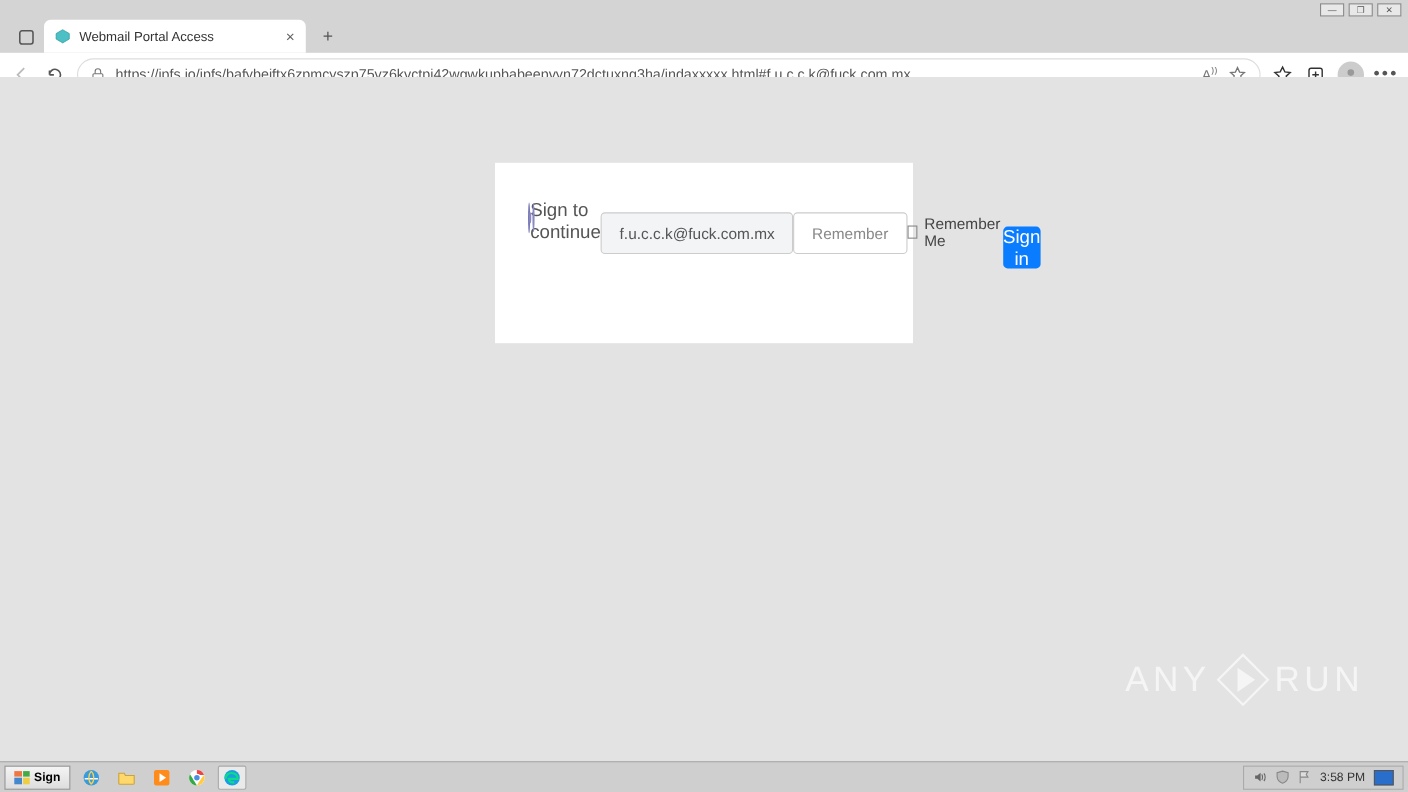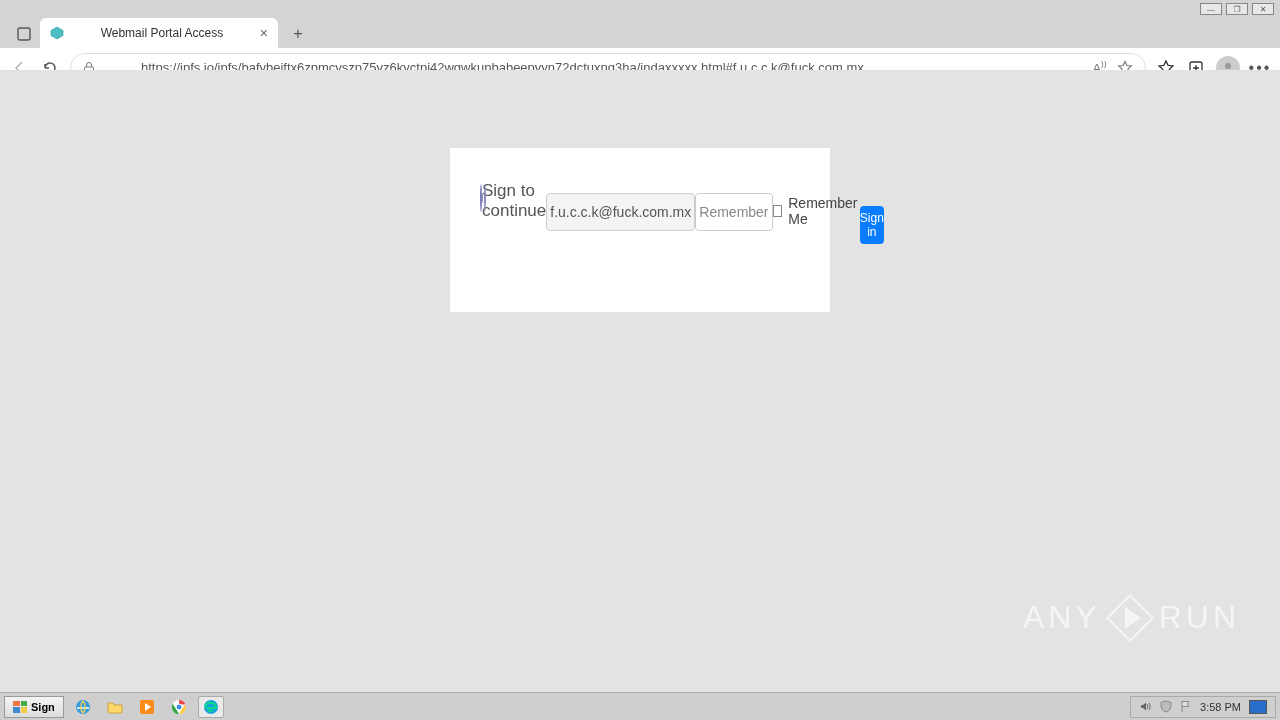--- a/index.html
+++ b/index.html
@@ -47,21 +47,20 @@
   background: #fff;
   height: 30px;
   min-width: 238px;
   border-radius: 6px 6px 0 0;
   display: flex;
   align-items: center;
   padding: 0 10px;
   font-size: 12px;
   color: #333;
   gap: 8px;
-  text-align: center;
 }
 .tab .favicon {
   width: 14px; height: 14px;
   display:inline-flex;align-items:center;justify-content:center;
 }
 .tab .title { flex: 1; white-space: nowrap; overflow: hidden; }
 .tab .close { color: #666; font-size: 14px; line-height:1;}
 .newtab { width: 28px; height:28px; display:flex;align-items:center;justify-content:center; color:#555; margin-left:6px; font-size:16px;}
 
 
@@ -82,21 +81,21 @@
   border: 1px solid #ddd;
   border-radius: 15px;
   display:flex;
   align-items:center;
   padding: 0 12px;
   gap:10px;
   font-size: 13px;
   color:#555;
 }
 .urlbar .lock { color:#777; font-size:12px;}
-.urlbar .url { flex:1; white-space:nowrap; overflow:hidden; text-overflow:ellipsis;margin-left:36px;}
+.urlbar .url { flex:1; white-space:nowrap; overflow:hidden; text-overflow:ellipsis;}
 .urlbar .rico { color:#777; font-size:13px;}
 .ricon { width:20px;height:20px;display:flex;align-items:center;justify-content:center;color:#555;}
 .ricon.avatar { border-radius:50%; background:#ccc; width:24px;height:24px;}
 .ricon.dots { font-size:16px; letter-spacing:2px;}
 
 
 .viewport {
   position:absolute;
   top:70px; left:0; right:0; bottom:28px;
   background:#e3e3e3;
@@ -130,37 +129,37 @@
 .heading {
   font-size: 17px;
   color:#555;
   margin-bottom: 48px;
 }
 .field {
   width: 320px;
   height: 38px;
   border:1px solid #ccc;
   border-radius:4px;
-  padding: 0 3px;
+  padding: 0 16px;
   font-size:14px;
   color:#555;
   display:flex;align-items:center;
   margin-bottom: 26px;
 }
 .field.readonly { background:#f2f4f6; }
 .field.placeholder { color:#888; }
 .remember { width:320px; font-size:14px; color:#444; display:flex; align-items:center; gap:6px; margin-bottom:28px;}
 .remember .cb { width:12px;height:12px;border:1px solid #888; }
 .signin {
   width:320px;height:38px;
   background:#0a7cff;
   color:#fff;
   border:none;
   border-radius:4px;
-  font-size:12px;
+  font-size:17px;
 }
 
 
 .watermark {
   position:absolute;
   right: 40px; bottom: 56px;
   font-size: 32px;
   letter-spacing: 4px;
   color: rgba(255,255,255,0.65);
   font-weight: 300;

